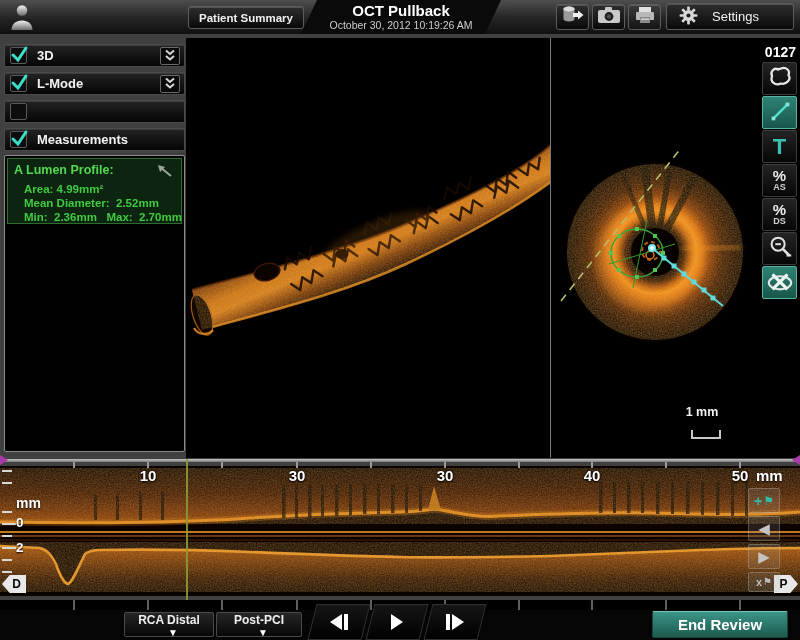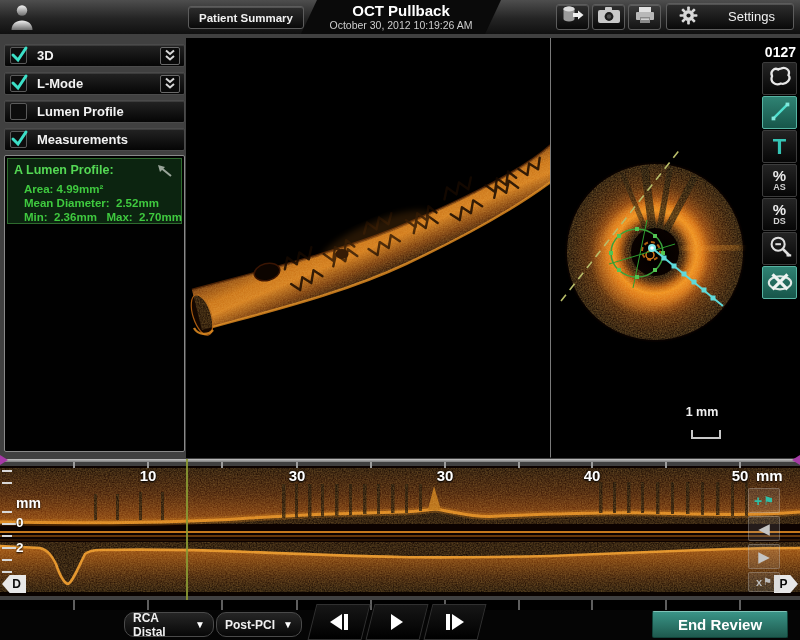--- a/index.html
+++ b/index.html
@@ -12,21 +12,21 @@
   .btn{background:linear-gradient(#2e2e2e,#090909);border:1px solid #5c5c5c;border-radius:3px;
        color:#f0f0f0;box-shadow:inset 0 1px 0 rgba(255,255,255,.18);display:flex;
        align-items:center;justify-content:center;cursor:pointer;box-sizing:border-box;}
   .ps-btn{position:absolute;left:188px;top:6px;width:116px;height:23px;font-size:11.5px;font-weight:bold;}
   .title-block{position:absolute;left:301px;top:0;width:200px;height:34px;background:#0a0a0a;
        clip-path:polygon(16px 0,100% 0,calc(100% - 16px) 100%,0 100%);
        display:flex;flex-direction:column;align-items:center;justify-content:center;}
   .title{font-size:15px;font-weight:bold;color:#fff;line-height:16px;}
   .subtitle{font-size:10.5px;color:#cdcdcd;line-height:12px;}
   .icon-btn{position:absolute;top:4px;width:33px;height:26px;}
-  .settings-btn{position:absolute;left:666px;top:3px;width:128px;height:27px;font-size:13px;gap:30px;
+  .settings-btn{position:absolute;left:666px;top:3px;width:128px;height:27px;font-size:13px;gap:14px;
        justify-content:flex-start;padding-left:12px;}
   
   .toggle-row{position:absolute;left:4px;width:181px;height:23px;border:1px solid #4a4a4a;border-radius:2px;
        background:linear-gradient(#232323,#050505);box-shadow:inset 0 1px 0 rgba(255,255,255,.12);
        display:flex;align-items:center;cursor:pointer;box-sizing:border-box;}
   .checkbox{width:15px;height:15px;margin-left:5px;background:#0d0d0d;border:1px solid #5a5a5a;
        border-radius:2px;position:relative;cursor:pointer;flex:0 0 auto;}
   .checkbox svg{display:none;position:absolute;left:-1px;top:-3px;}
   .checkbox.on svg{display:block;}
   .toggle-label{margin-left:10px;font-size:13px;font-weight:bold;color:#f2f2f2;flex:1 1 auto;}
@@ -88,23 +88,23 @@
   .flag-glyph{color:#2fbfa6;font-size:12px;line-height:12px;}
   .flag-x{color:#bdbdbd;font-size:11px;font-weight:bold;line-height:10px;}
   .flag-gray{color:#bdbdbd;font-size:10px;line-height:10px;}
   .nav-tri{color:#c4c4c4;font-size:15px;line-height:15px;}
   
   .timeline{position:absolute;left:0;top:600px;width:800px;height:10px;background:#000;}
   .tl-tick{position:absolute;top:0;width:2px;height:10px;background:#5e5e5e;}
   .footer{position:absolute;left:0;top:610px;width:800px;height:30px;background:#050505;}
   .cal-btn{position:absolute;left:8px;top:3px;width:100px;height:23px;font-size:11.5px;font-weight:bold;}
   .dropdown{position:absolute;top:2px;height:25px;background:linear-gradient(#262626,#070707);
-       border:1px solid #4a4a4a;border-radius:10px;display:flex;align-items:center;
+       border:1px solid #4a4a4a;border-radius:2px;display:flex;align-items:center;
        font-size:12px;font-weight:bold;color:#f0f0f0;cursor:pointer;box-sizing:border-box;
-       padding:0 8px;justify-content:space-between;}
+       padding:0 8px;justify-content:space-between;flex-direction:column;}
   .dd1{left:124px;width:90px;}
   .dd2{left:216px;width:86px;align-items:center;}
   .dd-arrow{font-size:10px;color:#fff;margin-left:8px;}
   .pb-btn{position:absolute;top:-6px;height:36px;width:54px;background:linear-gradient(#161616,#000);
        border:1px solid #303030;transform:skewX(-14deg);display:flex;align-items:center;
        justify-content:center;cursor:pointer;box-sizing:border-box;}
   .pb1{left:312px}.pb2{left:370px}.pb3{left:428px}
   .pb-inner{transform:skewX(14deg);display:flex;align-items:center;gap:2px;}
   .tri-l{width:0;height:0;border-top:8px solid transparent;border-bottom:8px solid transparent;border-right:12px solid #fff;}
   .tri-r{width:0;height:0;border-top:8px solid transparent;border-bottom:8px solid transparent;border-left:12px solid #fff;}
@@ -217,21 +217,20 @@
         <svg width="14" height="13" viewBox="0 0 14 13">
             <polyline points="3,1.5 7,5 11,1.5" fill="none" stroke="#d8d8d8" stroke-width="2"></polyline>
             <polyline points="3,7 7,10.5 11,7" fill="none" stroke="#d8d8d8" stroke-width="2"></polyline>
           </svg>
       </span>
     </div>
     <div class="toggle-row" style="top:100px">
       <span class="checkbox">
         
       </span>
-      <span class="toggle-label">Lumen Profile</span>
     </div>
     <div class="toggle-row" style="top:128px">
       <span class="checkbox on">
         <svg width="20" height="20" viewBox="0 0 20 20">
             <polyline points="3,10 8,15 16,3" fill="none" stroke="#3ce0c8" stroke-width="3" stroke-linecap="round"></polyline>
           </svg>
       </span>
       <span class="toggle-label">Measurements</span>
     </div>
 

